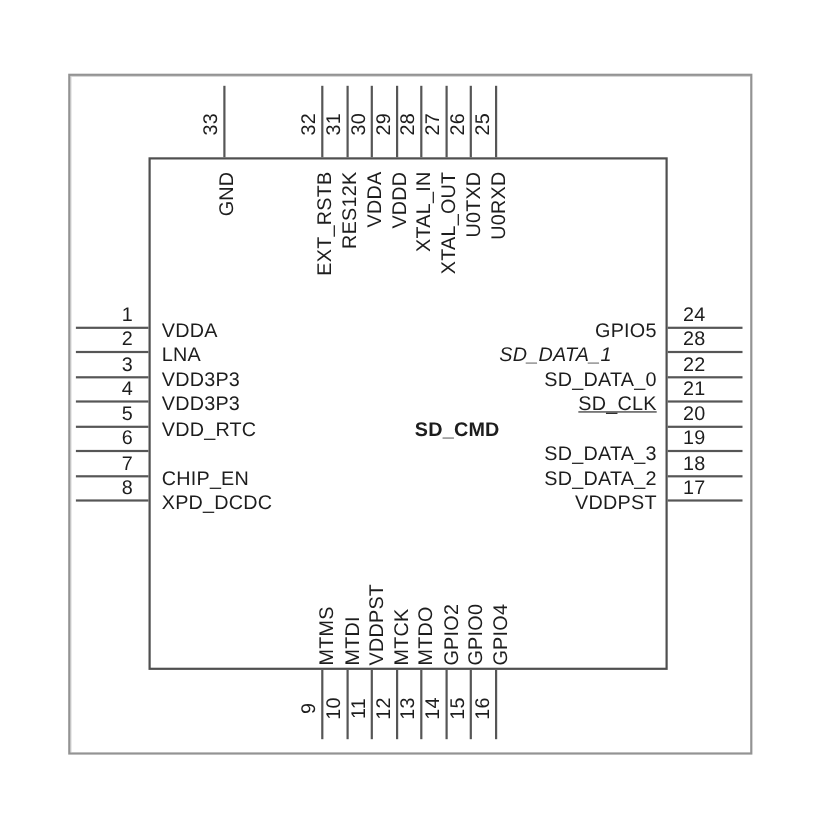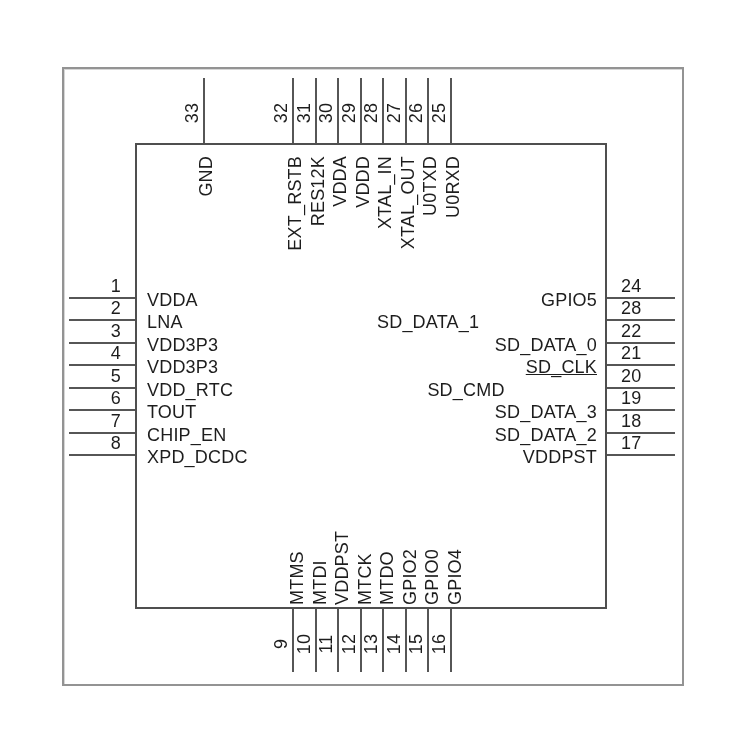--- a/index.html
+++ b/index.html
@@ -65,42 +65,41 @@
     <div class="pnum" style="left: 69px; top: 321px; width: 52px; text-align: right;">3</div>
     <div class="plabel" style="left: 147px; top: 335px; width: 200px;">VDD3P3</div>
     <div class="pline" style="left: 69px; top: 364px; width: 66px; height: 2px;"></div>
     <div class="pnum" style="left: 69px; top: 343px; width: 52px; text-align: right;">4</div>
     <div class="plabel" style="left: 147px; top: 357px; width: 200px;">VDD3P3</div>
     <div class="pline" style="left: 69px; top: 387px; width: 66px; height: 2px;"></div>
     <div class="pnum" style="left: 69px; top: 366px; width: 52px; text-align: right;">5</div>
     <div class="plabel" style="left: 147px; top: 380px; width: 200px;">VDD_RTC</div>
     <div class="pline" style="left: 69px; top: 409px; width: 66px; height: 2px;"></div>
     <div class="pnum" style="left: 69px; top: 388px; width: 52px; text-align: right;">6</div>
-    <div class="plabel" style="left: 147px; top: 402px; width: 200px;">TOUT</div>
     <div class="pline" style="left: 69px; top: 432px; width: 66px; height: 2px;"></div>
     <div class="pnum" style="left: 69px; top: 411px; width: 52px; text-align: right;">7</div>
     <div class="plabel" style="left: 147px; top: 425px; width: 200px;">CHIP_EN</div>
     <div class="pline" style="left: 69px; top: 454px; width: 66px; height: 2px;"></div>
     <div class="pnum" style="left: 69px; top: 433px; width: 52px; text-align: right;">8</div>
     <div class="plabel" style="left: 147px; top: 447px; width: 200px;">XPD_DCDC</div>
     <div class="pline" style="left: 607px; top: 297px; width: 68px; height: 2px;"></div>
     <div class="pnum" style="left: 621px; top: 276px; width: 54px;">24</div>
     <div class="plabel" style="left: 377px; top: 290px; width: 220px; text-align: right;">GPIO5</div>
     <div class="pline" style="left: 607px; top: 319px; width: 68px; height: 2px;"></div>
     <div class="pnum" style="left: 621px; top: 298px; width: 54px;">28</div>
-    <div class="plabel" style="left: 377px; top: 312px; width: 220px; text-align: left;">SD_DATA_1</div>
+    <div class="plabel" style="left: 395px; top: 312px; width: 220px; text-align: center; font-style: italic;">SD_DATA_1</div>
     <div class="pline" style="left: 607px; top: 342px; width: 68px; height: 2px;"></div>
     <div class="pnum" style="left: 621px; top: 321px; width: 54px;">22</div>
     <div class="plabel" style="left: 377px; top: 335px; width: 220px; text-align: right;">SD_DATA_0</div>
     <div class="pline" style="left: 607px; top: 364px; width: 68px; height: 2px;"></div>
     <div class="pnum" style="left: 621px; top: 343px; width: 54px;">21</div>
     <div class="plabel" style="left: 377px; top: 357px; width: 220px; text-align: right; text-decoration: underline;">SD_CLK</div>
     <div class="pline" style="left: 607px; top: 387px; width: 68px; height: 2px;"></div>
     <div class="pnum" style="left: 621px; top: 366px; width: 54px;">20</div>
-    <div class="plabel" style="left: 356px; top: 380px; width: 220px; text-align: center;">SD_CMD</div>
+    <div class="plabel" style="left: 377px; top: 380px; width: 220px; text-align: left; font-weight: bold;">SD_CMD</div>
     <div class="pline" style="left: 607px; top: 409px; width: 68px; height: 2px;"></div>
     <div class="pnum" style="left: 621px; top: 388px; width: 54px;">19</div>
     <div class="plabel" style="left: 377px; top: 402px; width: 220px; text-align: right;">SD_DATA_3</div>
     <div class="pline" style="left: 607px; top: 432px; width: 68px; height: 2px;"></div>
     <div class="pnum" style="left: 621px; top: 411px; width: 54px;">18</div>
     <div class="plabel" style="left: 377px; top: 425px; width: 220px; text-align: right;">SD_DATA_2</div>
     <div class="pline" style="left: 607px; top: 454px; width: 68px; height: 2px;"></div>
     <div class="pnum" style="left: 621px; top: 433px; width: 54px;">17</div>
     <div class="plabel" style="left: 377px; top: 447px; width: 220px; text-align: right;">VDDPST</div>
     <div class="pline" style="left: 203px; top: 78px; width: 2px; height: 65px;"></div>

